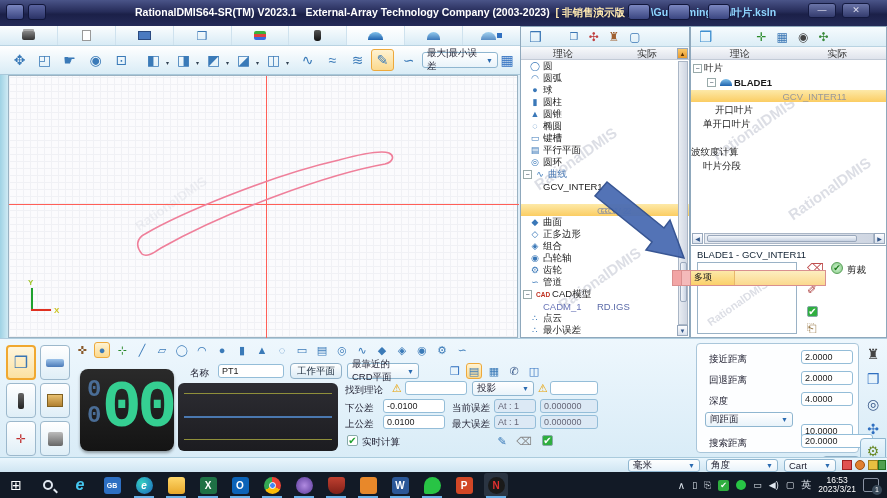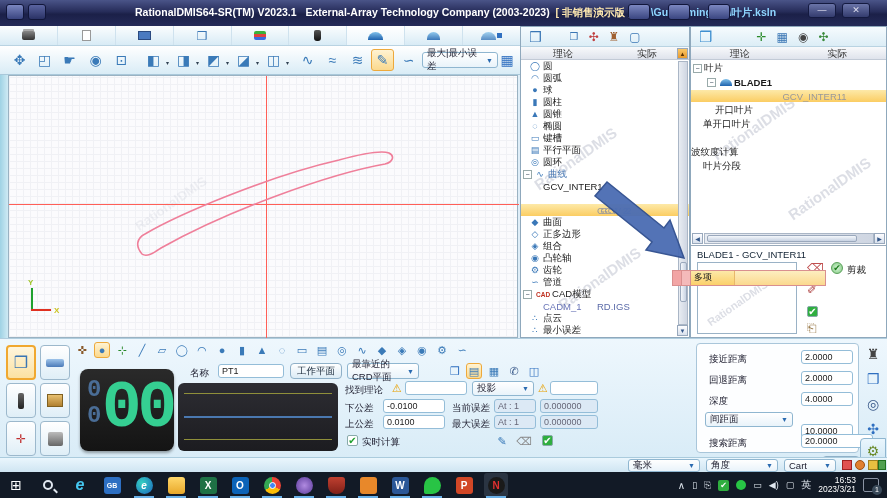--- a/index.html
+++ b/index.html
@@ -79,21 +79,21 @@
   .paramsbox{position:absolute;left:696px;top:4px;width:163px;height:110px;background:#fdfeff;border:1px solid #a9c6da;border-radius:4px;}
   .rtool{position:absolute;left:860px;width:26px;height:25px;display:flex;align-items:center;justify-content:center;font-size:14px;}
   .rtool.sel{border:1px solid #8fb6d0;border-radius:4px 0 0 4px;background:linear-gradient(#eaf6fd,#cfe7f4);}
   
   .status{left:0;top:457px;width:887px;height:15px;background:linear-gradient(#eaf6fd,#cfe5f2);border-top:1px solid #aacbdd;}
   .taskbar{left:0;top:472px;width:887px;height:26px;background:#121a26;display:flex;align-items:center;}
   .tba{width:24px;height:24px;margin:0 4px;display:flex;align-items:center;justify-content:center;position:relative;}
   .tba .tile{width:17px;height:17px;border-radius:3px;display:flex;align-items:center;justify-content:center;color:#fff;font-size:10px;font-weight:bold;}
   .tba.run::after{content:"";position:absolute;left:2px;bottom:-1px;width:20px;height:2px;background:#6ab1e8;}
   .tray{margin-left:auto;display:flex;align-items:center;gap:7px;color:#dfe6ee;font-size:10px;padding-right:8px;}
-  .clock{text-align:right;font-size:8.5px;line-height:9.5px;color:#fff;}
+  .clock{text-align:center;font-size:8.5px;line-height:9.5px;color:#fff;}
 </style>
 </head>
 <body>
 
 <div id="root">
 
   <div class="abs titlebar">
     <span class="tb-ico" style="left:6px;"></span>
     <span class="tb-ico" style="left:28px;background:linear-gradient(#5a64a0,#2a3265);"></span>
     <span class="apptext">

